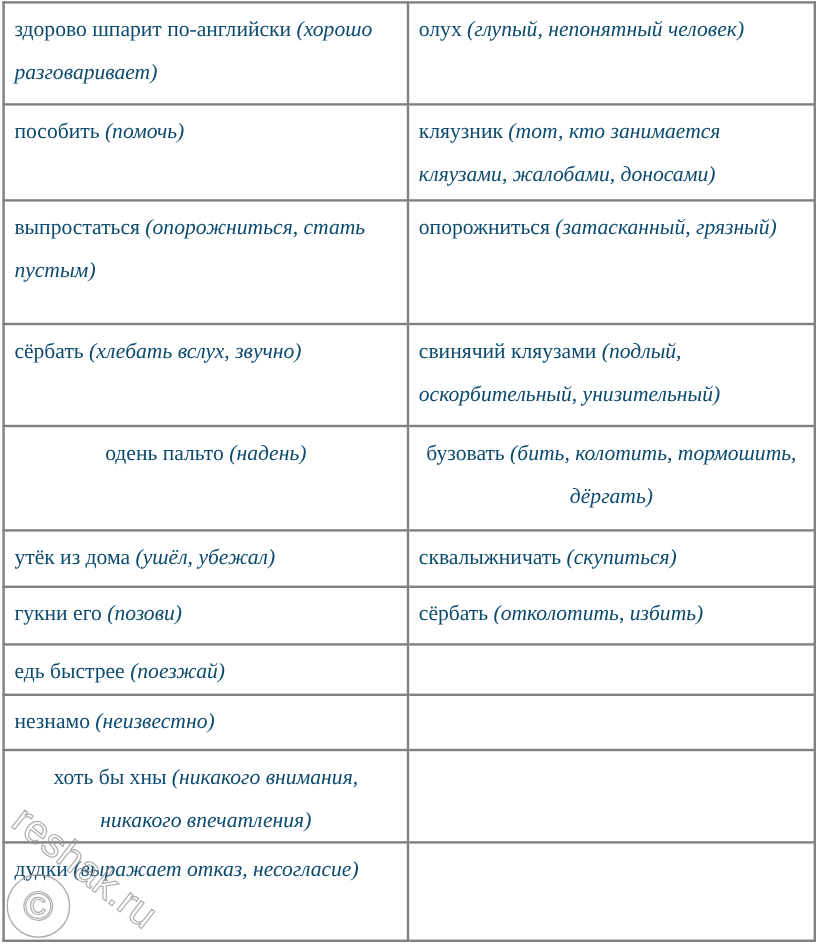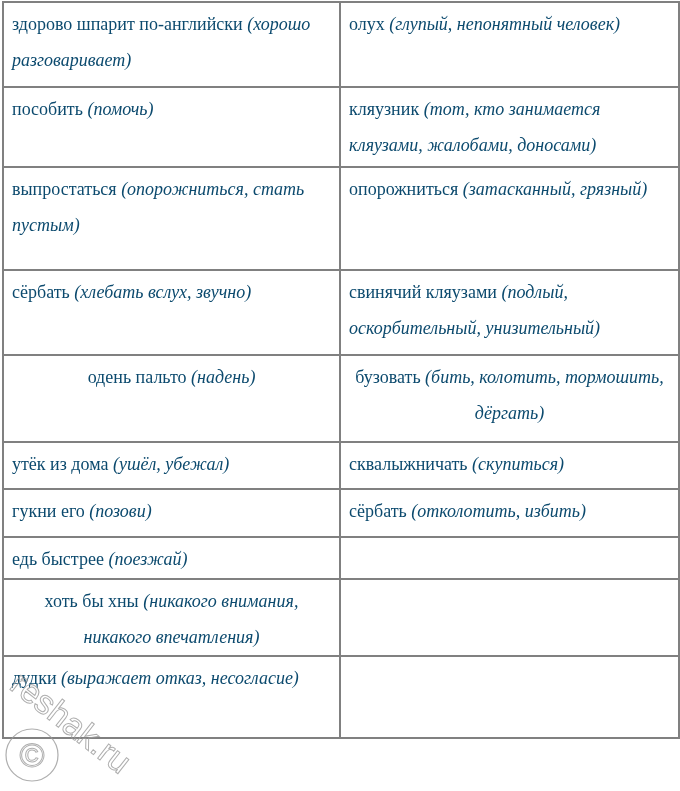--- a/index.html
+++ b/index.html
@@ -64,20 +64,24 @@
       <td><span class="word">сквалыжничать</span> <span class="gloss">(скупиться)</span></td>
     </tr>
     <tr style="height: 48px;">
       <td><span class="word">гукни его</span> <span class="gloss">(позови)</span></td>
       <td><span class="word">сёрбать</span> <span class="gloss">(отколотить, избить)</span></td>
     </tr>
     <tr style="height: 42px;">
       <td><span class="word">едь быстрее</span> <span class="gloss">(поезжай)</span></td>
       <td></td>
     </tr>
+    <tr style="height: 46px;">
+      <td><span class="word">незнамо</span> <span class="gloss">(неизвестно)</span></td>
+      <td></td>
+    </tr>
     <tr style="height: 76px; text-align: center;">
       <td><span class="word">хоть бы хны</span> <span class="gloss">(никакого внимания, никакого впечатления)</span></td>
       <td></td>
     </tr>
     <tr style="height: 82px;">
       <td><span class="word">дудки</span> <span class="gloss">(выражает отказ, несогласие)</span></td>
       <td></td>
     </tr>
   </tbody>
 </table>

